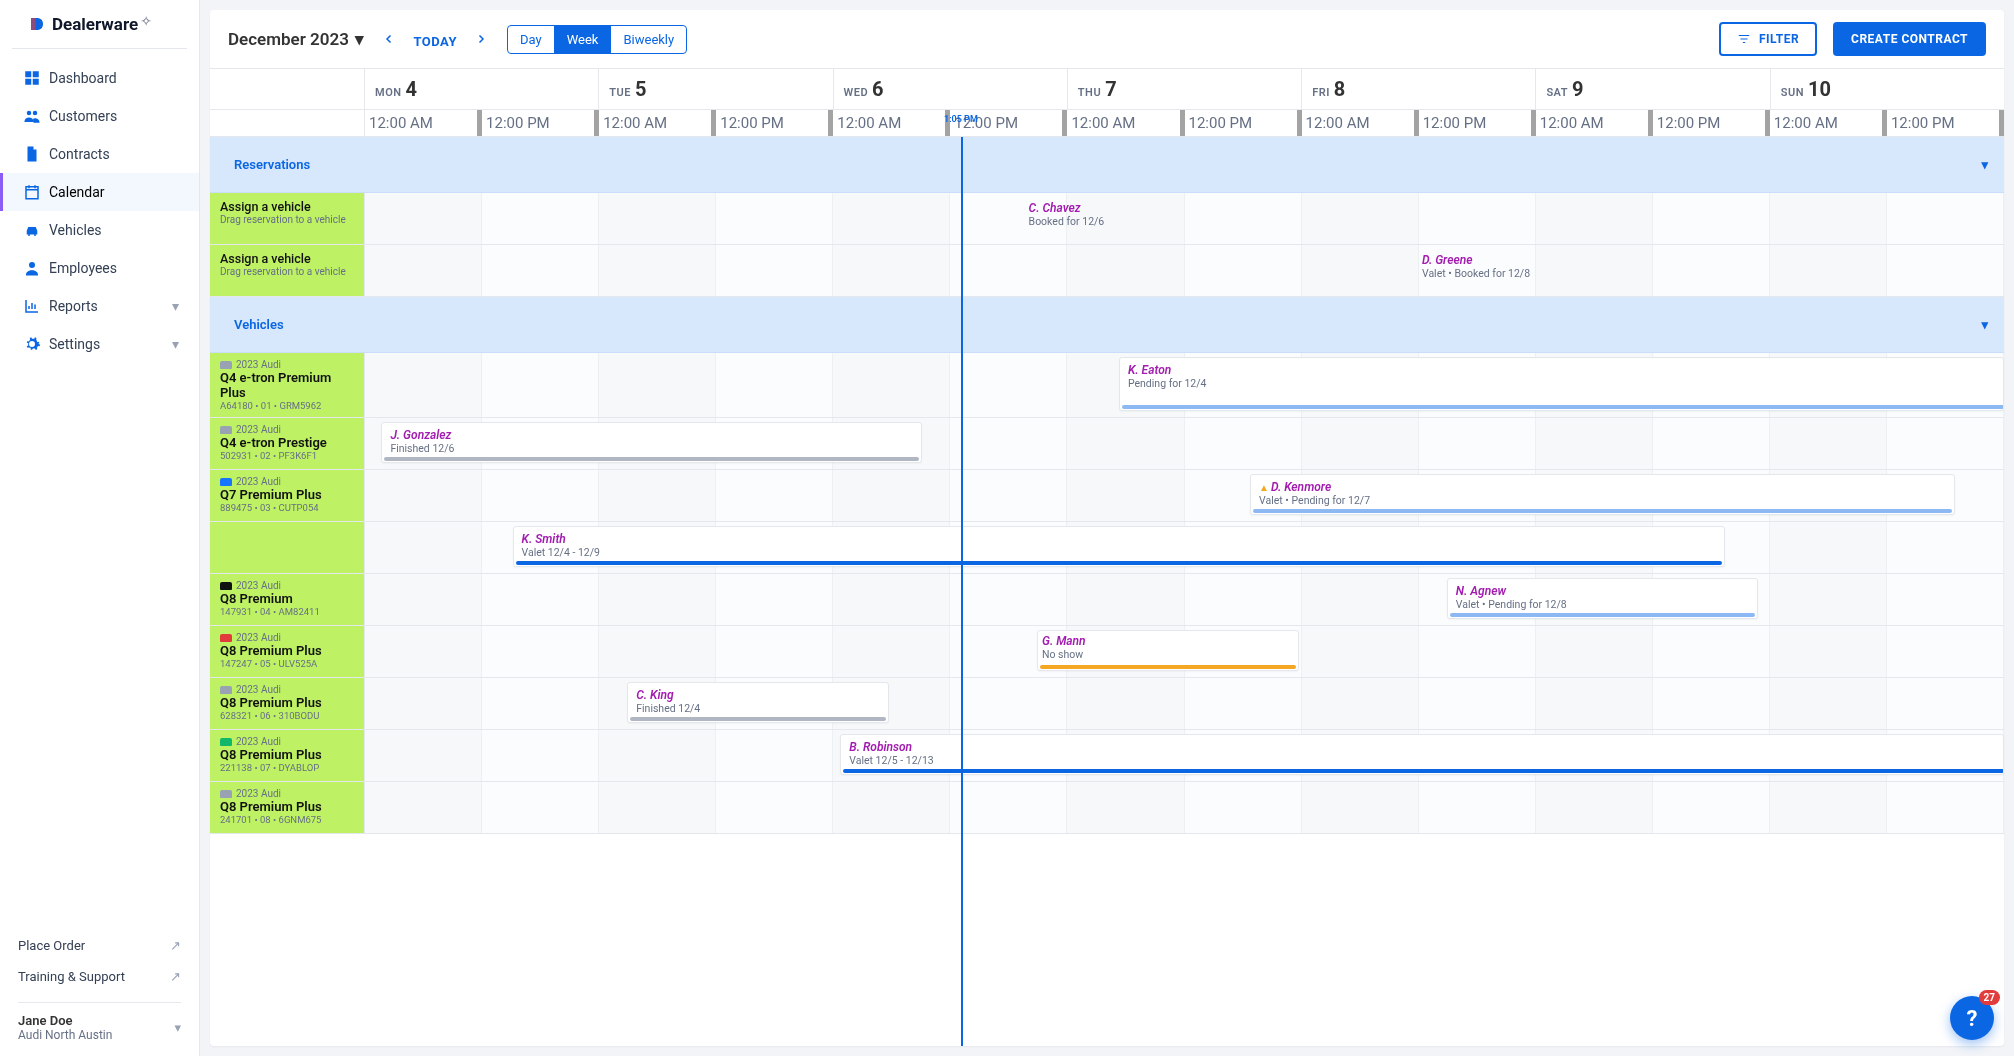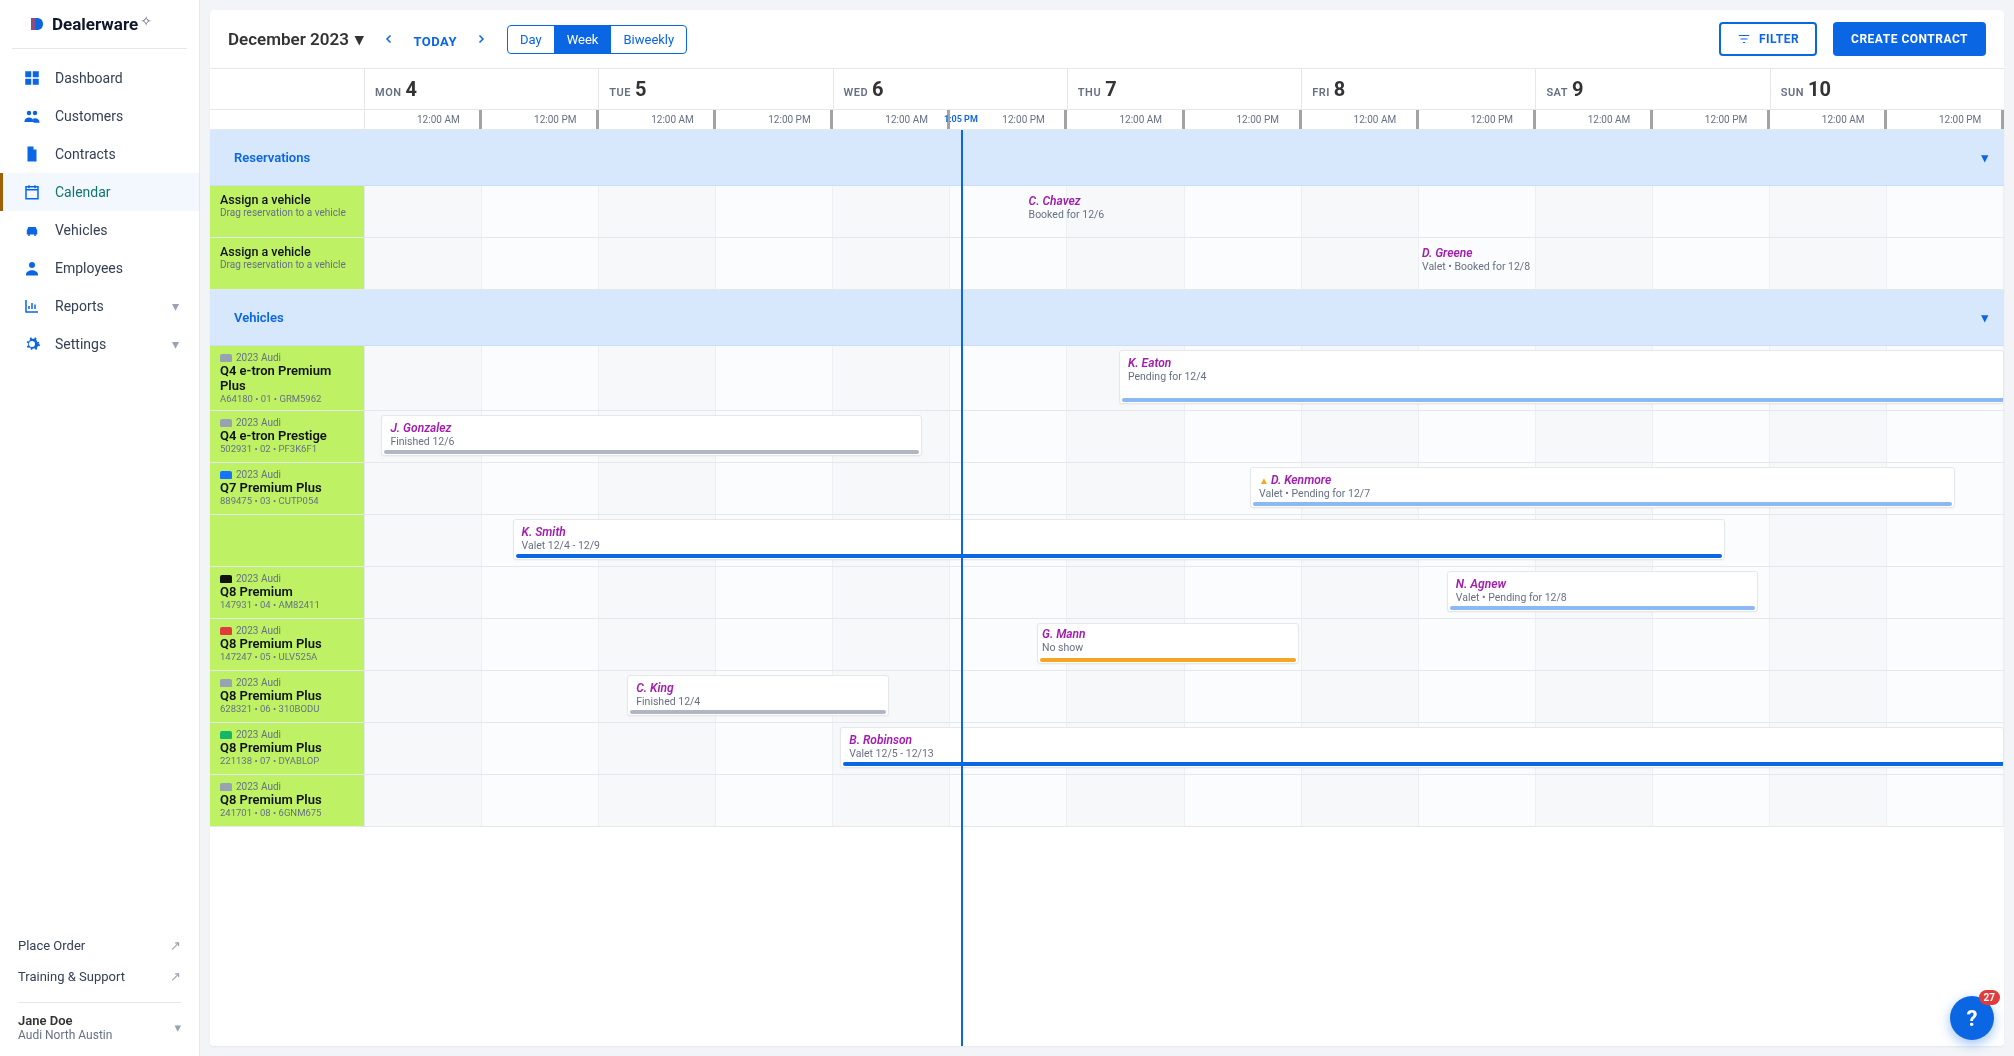--- a/index.html
+++ b/index.html
@@ -5,22 +5,22 @@
   * { margin: 0; padding: 0; box-sizing: border-box; font-family: -apple-system, BlinkMacSystemFont, "Segoe UI", Roboto, sans-serif; }
   body { background: #f2f4f7; color: #333; font-size: 13px; overflow: hidden; }
   #app { display: flex; height: 100vh; }
 
   
   .sidebar { width: 200px; min-width: 200px; background: #fff; border-right: 1px solid #e4e7ec; display: flex; flex-direction: column; padding: 14px 0; }
   .logo { display: flex; align-items: center; gap: 6px; padding: 0 16px 14px 16px; font-weight: 700; font-size: 17px; color: #0f172a; border-bottom: 1px solid #e4e7ec; margin: 0 12px 6px 12px; }
   .logo svg { width: 18px; height: 18px; }
   .logo-plus { font-size: 14px; font-weight: 400; color: #667085; margin-left: -4px; position: relative; top: -3px; }
   .nav { flex: 1; padding: 4px 0; }
-  .nav-item { display: flex; align-items: center; gap: 14px; padding: 10px 20px; font-size: 14px; color: #344054; cursor: pointer; border-left: 3px solid transparent; }
-  .nav-item.active { color: #0f766e; background: #f3f8ff; border-left: 3px solid #a16207; }
+  .nav-item { display: flex; align-items: center; gap: 8px; padding: 10px 20px; font-size: 14px; color: #344054; cursor: pointer; border-left: 3px solid transparent; }
+  .nav-item.active { color: #000000; background: #f3f8ff; border-left: 3px solid #8b5cf6; }
   .nav-item.active .nav-icon { color: #0b66e4; }
   .nav-icon { width: 18px; height: 18px; color: #0b66e4; flex-shrink: 0; display: inline-flex; align-items: center; justify-content: center; }
   .nav-chevron { margin-left: auto; color: #98a2b3; }
   .sidebar-bottom { padding: 0 18px; }
   .bottom-link { display: flex; align-items: center; justify-content: space-between; padding: 8px 0; font-size: 13px; color: #344054; cursor: pointer; }
   .bottom-link .arrow-icon { color: #98a2b3; }
   .user-block { border-top: 1px solid #e4e7ec; margin-top: 10px; padding-top: 10px; display: flex; align-items: center; justify-content: space-between; }
   .user-block .uname { font-weight: 600; font-size: 13px; }
   .user-block .uloc { font-size: 12px; color: #667085; }
 
@@ -43,21 +43,21 @@
 
   
   .header-days { display: flex; border-bottom: 1px solid #e4e7ec; }
   .left-col { width: 155px; min-width: 155px; border-right: 1px solid #e4e7ec; }
   .day-cell { flex: 1; border-right: 1px solid #e4e7ec; padding: 8px 10px; }
   .day-cell:last-child { border-right: none; }
   .dow { font-size: 11px; color: #667085; font-weight: 600; text-transform: uppercase; letter-spacing: .5px; }
   .dnum { font-size: 20px; font-weight: 700; margin-left: 4px; }
   .header-times { display: flex; border-bottom: 1px solid #e4e7ec; position: relative; }
   .time-sub { flex: 1; display: flex; }
-  .time-slot { flex: 1; font-size: 10px; color: #667085; padding: 4px 4px; border-right: 3px solid #a3a3a3; margin-left: 48px; }
+  .time-slot { flex: 1; font-size: 15px; color: #667085; padding: 4px 4px; border-right: 5px solid #a3a3a3; }
   .now-marker-label { position: absolute; font-size: 9px; color: #0b66e4; font-weight: 600; top: 4px; transform: translateX(-50%); }
 
   
   .gridbody { position: relative; flex: 1; overflow: auto; }
   .section-header { display: flex; align-items: center; background: #d7e7fc; color: #0b66e4; font-weight: 600; padding: 20px 16px; border-bottom: 1px solid #cadefb; cursor: pointer; }
   .body-row { display: flex; border-bottom: 1px solid #e4e7ec; position: relative; min-height: 52px; }
   .row-label { width: 155px; min-width: 155px; padding: 6px 10px; border-right: 1px solid #e4e7ec; background: #bef264; position: relative; z-index: 2; }
   .row-label .lbl-top { font-size: 10px; color: #667085; display: flex; align-items: center; gap: 4px; }
   .row-label .lbl-main { font-size: 13px; font-weight: 600; color: #111; }
   .row-label .lbl-sub { font-size: 9.5px; color: #667085; }

